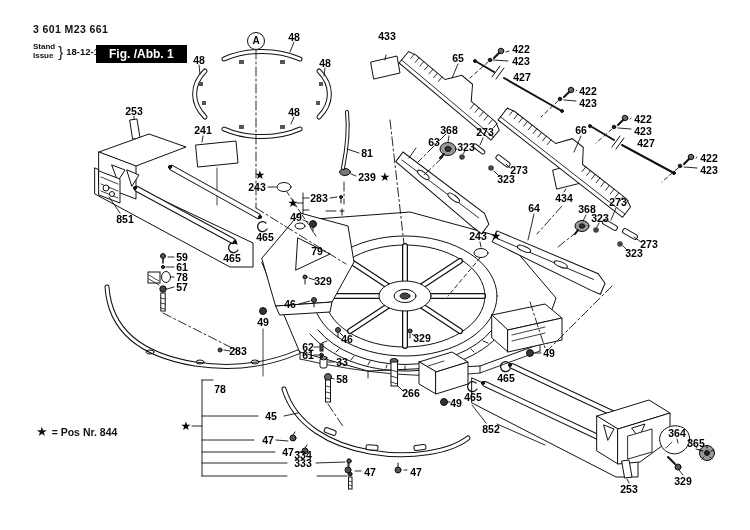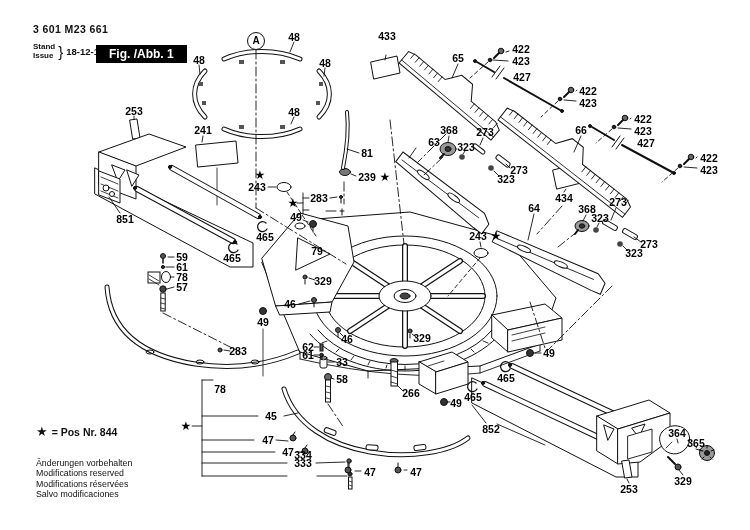--- a/index.html
+++ b/index.html
@@ -508,19 +508,13 @@
       <div class="callout" style="left: 696px; top: 443px;">365</div>
       <div class="callout" style="left: 683px; top: 481px;">329</div>
       <div class="callout" style="left: 629px; top: 489px;">253</div>
     </div>
 
   <div class="legend">
     <span class="lstar">★</span>
     <span>= Pos Nr. 844</span>
   </div>
 
-  <div class="footer">
-    <div>Änderungen vorbehalten</div>
-    <div>Modifications reserved</div>
-    <div>Modifications réservées</div>
-    <div>Salvo modificaciones</div>
-  </div>
 </div>
 
 </body></html>

